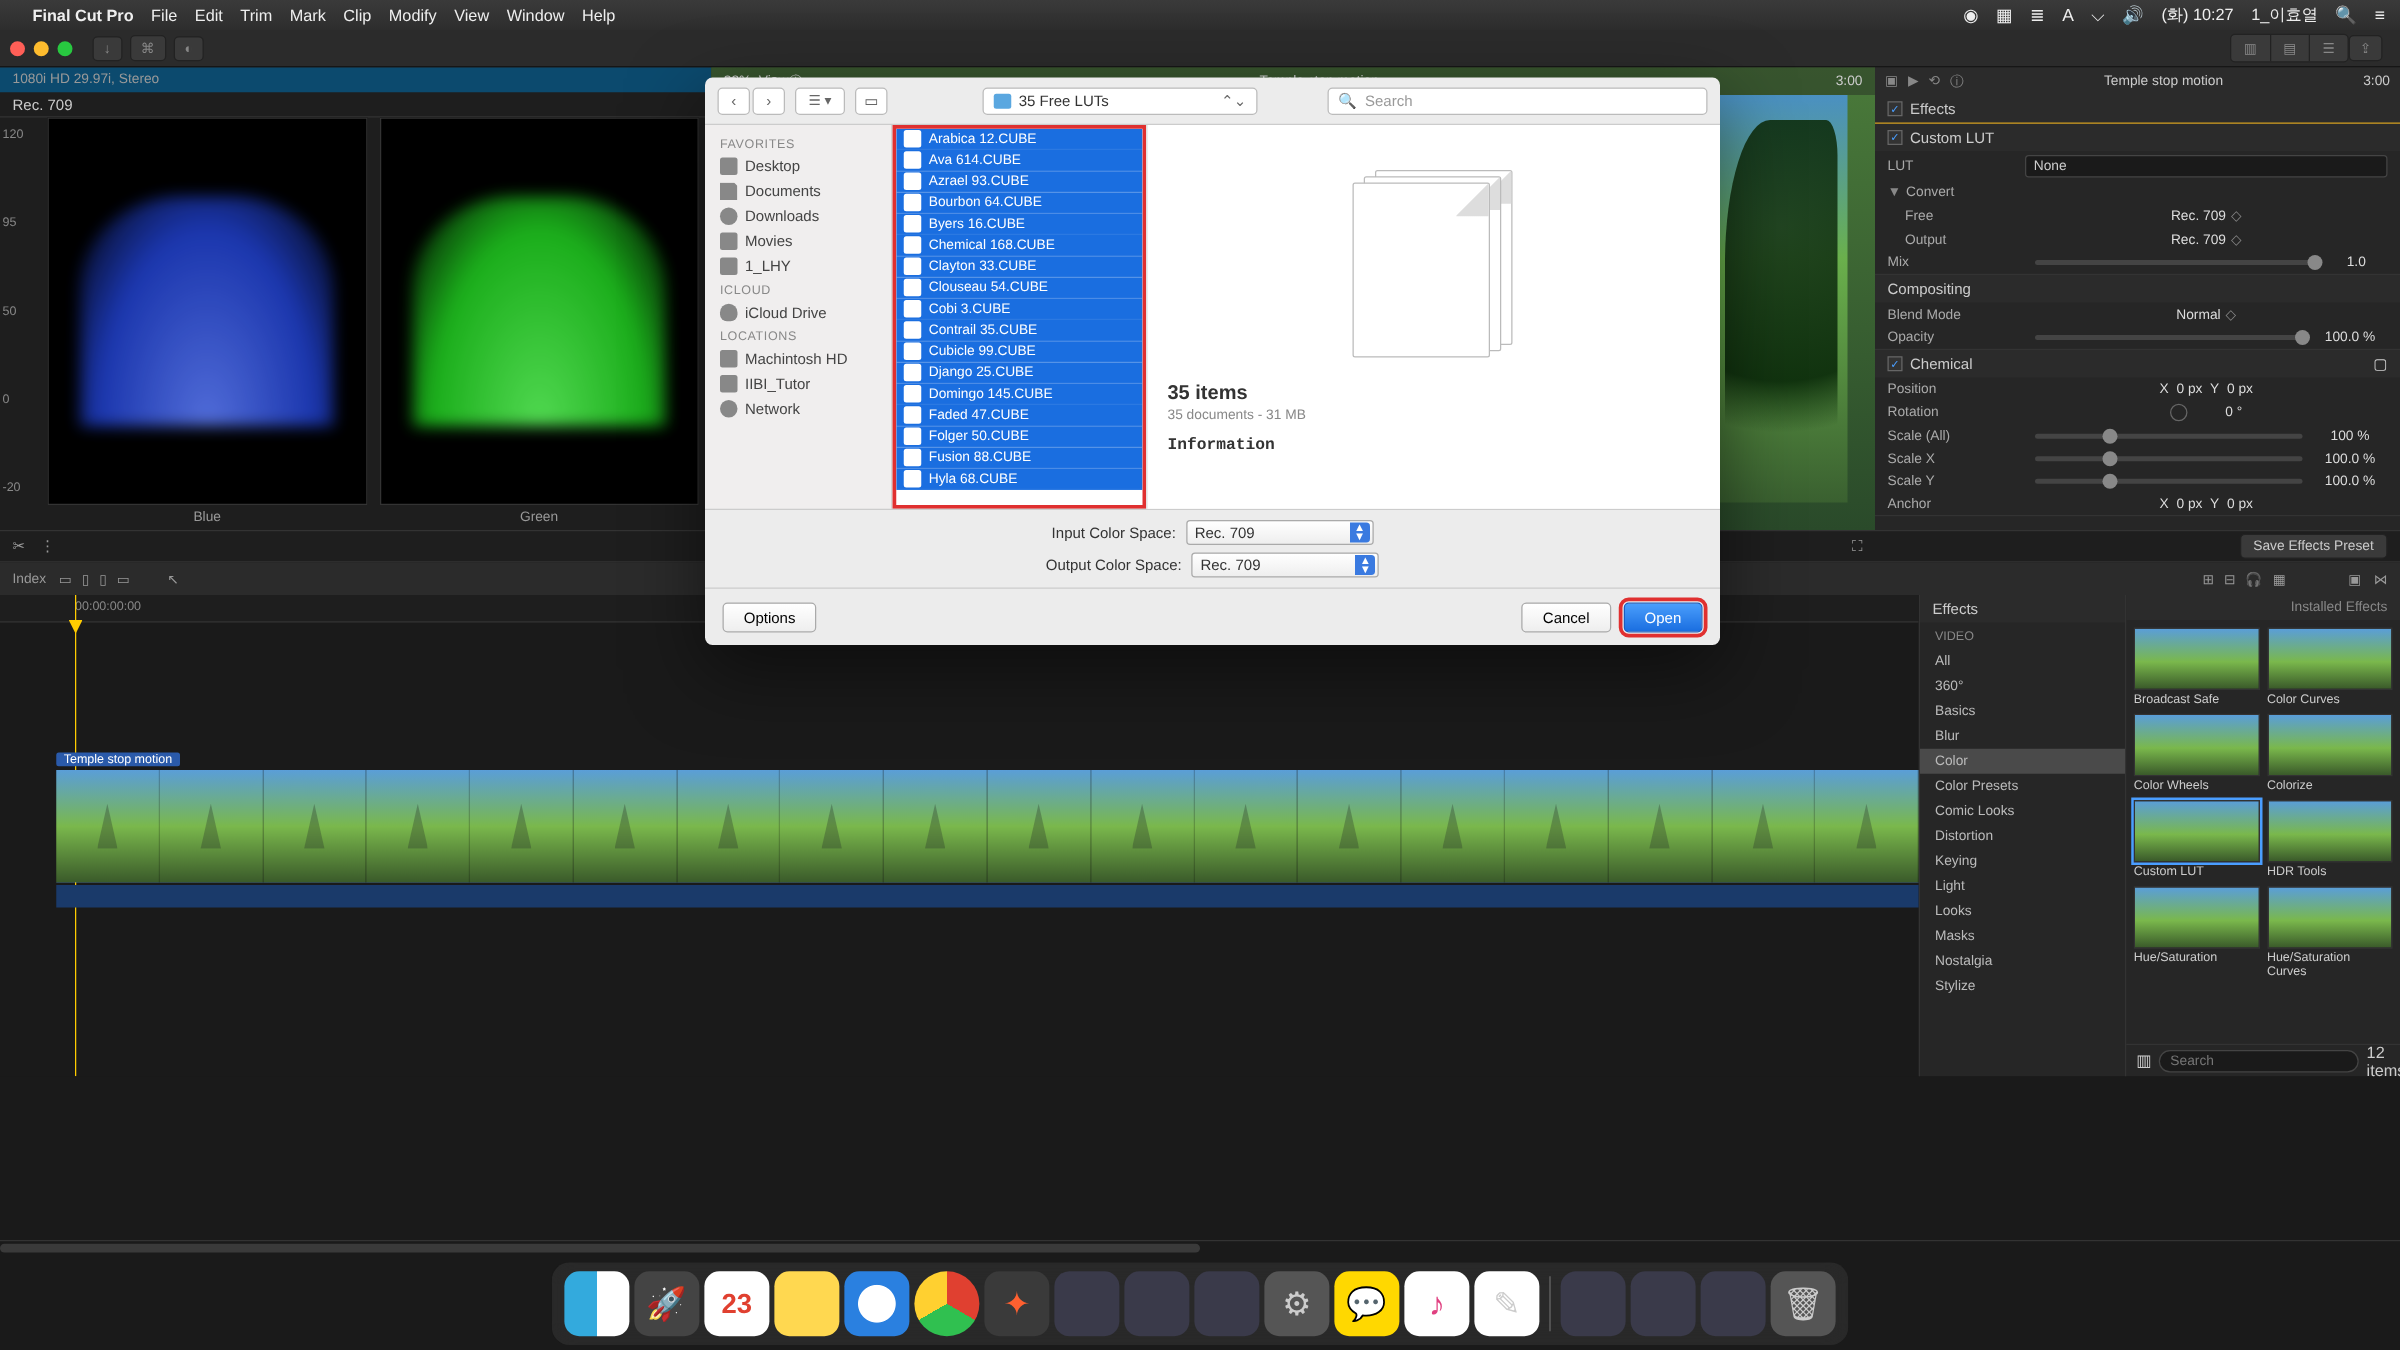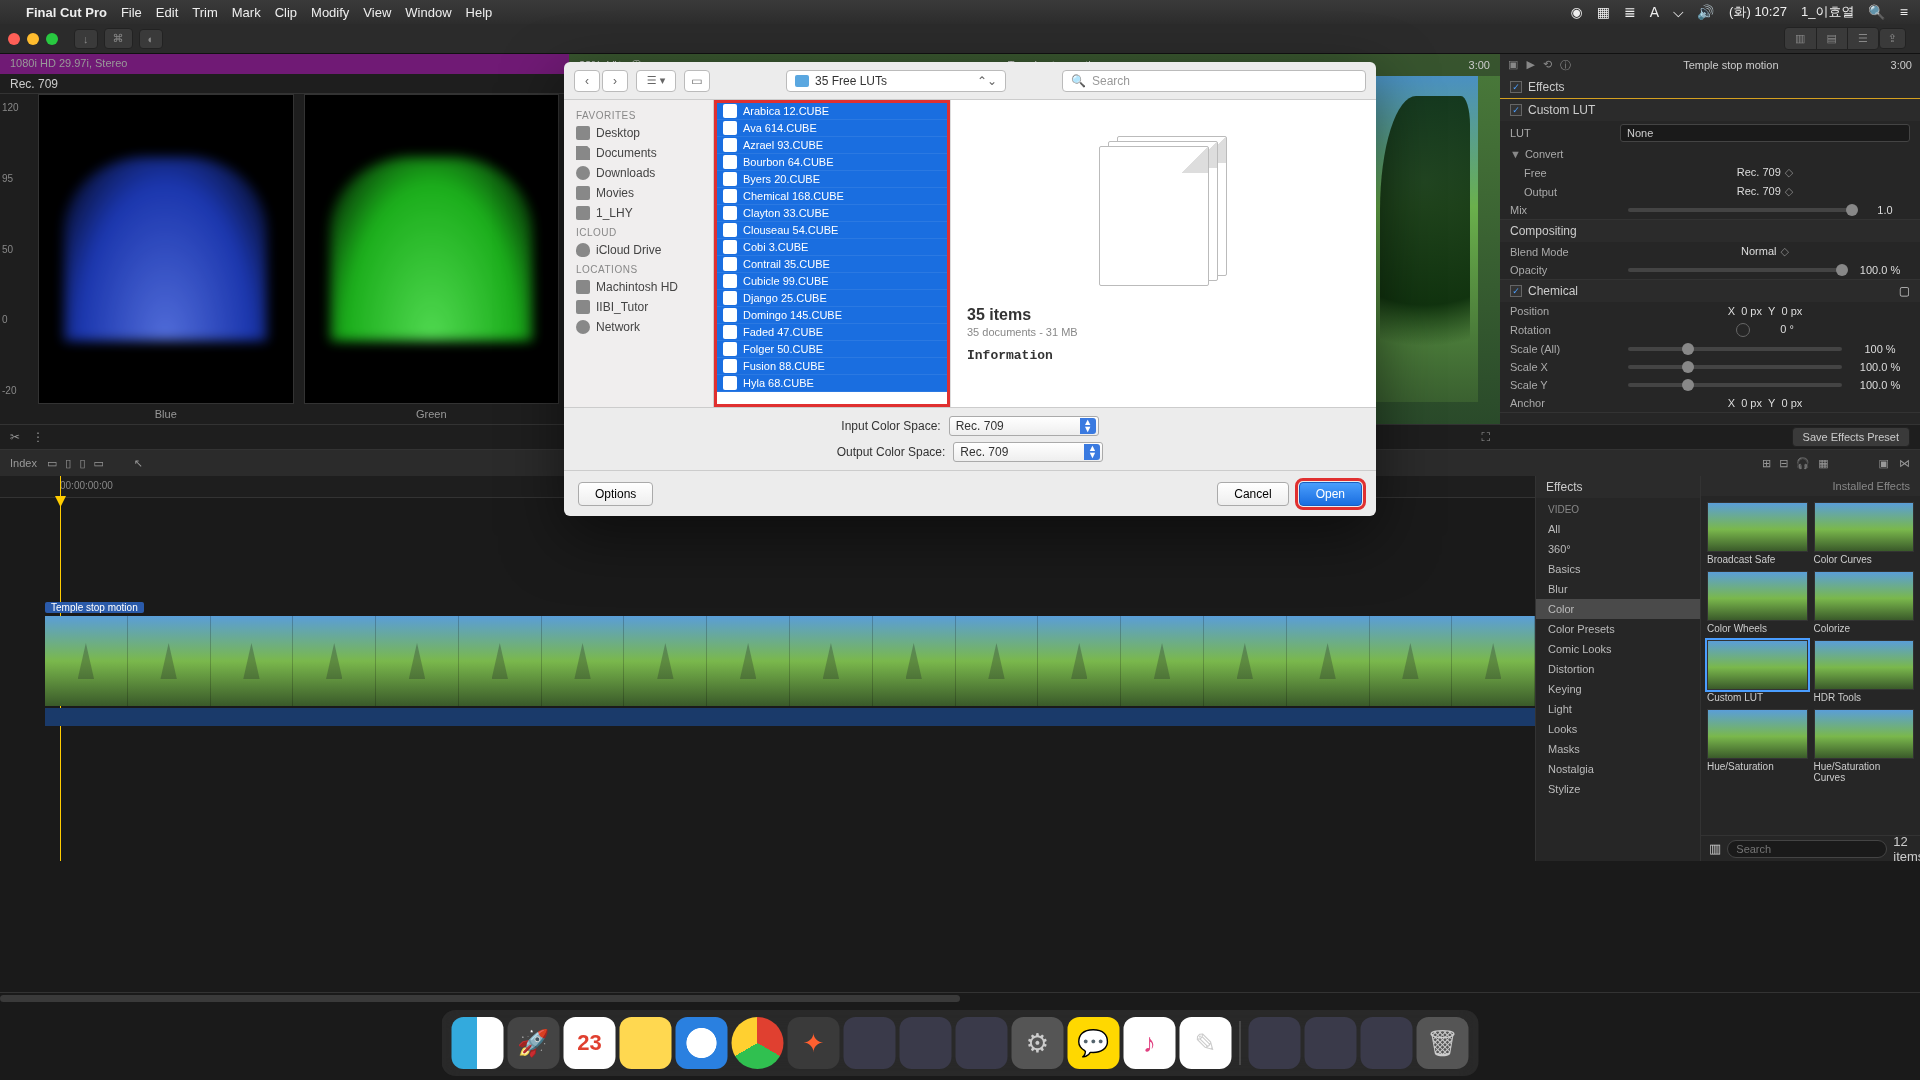--- a/index.html
+++ b/index.html
@@ -21,21 +21,21 @@
 .tl.red{background:#ff5f57;} .tl.yellow{background:#febc2e;} .tl.green{background:#28c840;}
 .toolbar-btn { background:#3a3a3a; border:1px solid #222; border-radius:4px; padding:3px 8px; margin-right:6px; color:#888; font-size:11px; }
 .toolbar-strip .spacer { flex:1; }
 .toolbar-seg { display:flex; background:#3a3a3a; border:1px solid #222; border-radius:4px; overflow:hidden; margin-left:6px; }
 .toolbar-seg div { padding:4px 10px; color:#888; font-size:11px; border-right:1px solid #222; }
 .toolbar-seg div:last-child{border-right:none;}
 
 
 .main-area { display:flex; height:370px; }
 .left-panel { width:569px; background:#1e1e1e; display:flex; flex-direction:column; }
-.info-bar { height:20px; background:#701a75; color:#999; font-size:11px; padding:3px 10px; }
+.info-bar { height:20px; background:#0c4a6e; color:#999; font-size:11px; padding:3px 10px; }
 .clip-name { height:20px; background:#1e1e1e; color:#ccc; font-size:12px; padding:3px 10px; border-bottom:1px solid #333; }
 .scope-label { color:#999; font-size:11px; padding:4px 10px; }
 .scopes { flex:1; display:flex; padding:0 10px; gap:10px; position:relative; }
 .scope { flex:1; display:flex; flex-direction:column; }
 .scope-wave { flex:1; background:#000; border:1px solid #333; position:relative; overflow:hidden; }
 .scope-name { text-align:center; color:#999; font-size:11px; padding:4px 0; }
 .scope-ticks { position:absolute; left:2px; top:0; bottom:20px; width:28px; color:#888; font-size:10px; display:flex; flex-direction:column; justify-content:space-between; padding:8px 0; }
 .wave-blob { position:absolute; left:10%; right:10%; bottom:20%; height:60%; border-radius:40% 40% 0 0; filter:blur(6px); opacity:.85; }
 .wave-r{background:radial-gradient(ellipse at 50% 100%, #ff6060 0%, #cc2020 60%, transparent 100%);}
 .wave-g{background:radial-gradient(ellipse at 50% 100%, #60ff60 0%, #20cc20 60%, transparent 100%);}
@@ -120,21 +120,21 @@
 .sb-item { padding:3px 12px; display:flex; align-items:center; gap:6px; color:#444;}
 .sb-item .ic { width:14px; height:14px; display:inline-block;}
 .ic.desktop{background:#888;border-radius:2px;}
 .ic.docs{background:#888;clip-path:polygon(0 0,80% 0,100% 20%,100% 100%,0 100%);}
 .ic.downloads{background:#888;border-radius:50%;}
 .ic.movies{background:#888;border-radius:2px;}
 .ic.folder{background:#888;border-radius:2px;}
 .ic.cloud{background:#888;border-radius:50% 50% 40% 40%;}
 .ic.disk{background:#888;border-radius:2px;}
 .ic.net{background:#888;border-radius:50%;}
-.dlg-list { width:236px; background:#fff; border:3px solid #e03030; overflow-y:auto; padding:0;}
+.dlg-list { width:203px; background:#fff; border:3px solid #e03030; overflow-y:auto; padding:0;}
 .file-row { display:flex; align-items:center; gap:6px; padding:1px 6px; background:#1a6ee0; color:#fff; font-size:11px; border-bottom:1px solid rgba(255,255,255,.08);}
 .file-row .file-ic { width:14px; height:14px; background:#fff; border-radius:2px; flex-shrink:0;}
 .dlg-preview { flex:1; background:#fff; border-left:1px solid #ddd; padding:16px; display:flex; flex-direction:column; align-items:center; position:relative;}
 .preview-stack { width:130px; height:150px; position:relative; margin-top:20px;}
 .preview-page { position:absolute; width:110px; height:140px; background:#fff; border:1px solid #bbb; border-radius:2px;}
 .preview-page:nth-child(1){left:18px;top:0;}
 .preview-page:nth-child(2){left:9px;top:5px;}
 .preview-page:nth-child(3){left:0;top:10px;}
 .preview-page .fold{position:absolute;top:0;right:0;width:26px;height:26px;background:linear-gradient(135deg,transparent 48%,#ddd 50%);}
 .preview-info { align-self:flex-start; margin-top:20px; font-size:13px; width:100%;}
@@ -579,21 +579,21 @@
         <div class="file-row">
           <span class="file-ic"></span>
           <span>Azrael 93.CUBE</span>
         </div>
         <div class="file-row">
           <span class="file-ic"></span>
           <span>Bourbon 64.CUBE</span>
         </div>
         <div class="file-row">
           <span class="file-ic"></span>
-          <span>Byers 20.CUBE</span>
+          <span>Byers 16.CUBE</span>
         </div>
         <div class="file-row">
           <span class="file-ic"></span>
           <span>Chemical 168.CUBE</span>
         </div>
         <div class="file-row">
           <span class="file-ic"></span>
           <span>Clayton 33.CUBE</span>
         </div>
         <div class="file-row">

